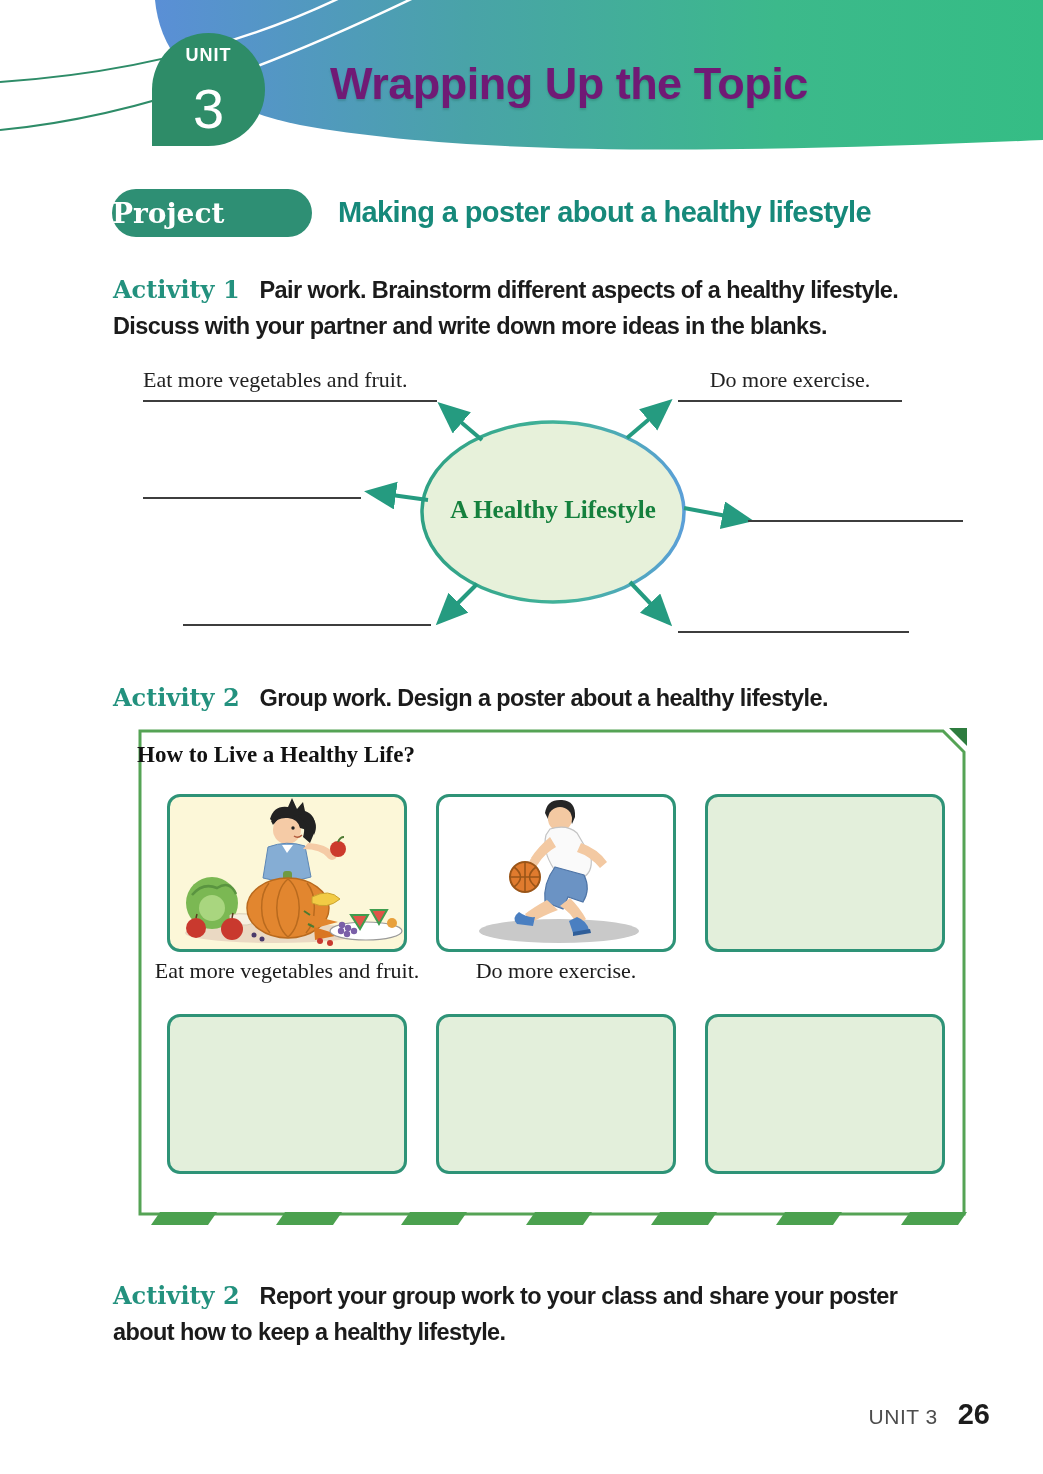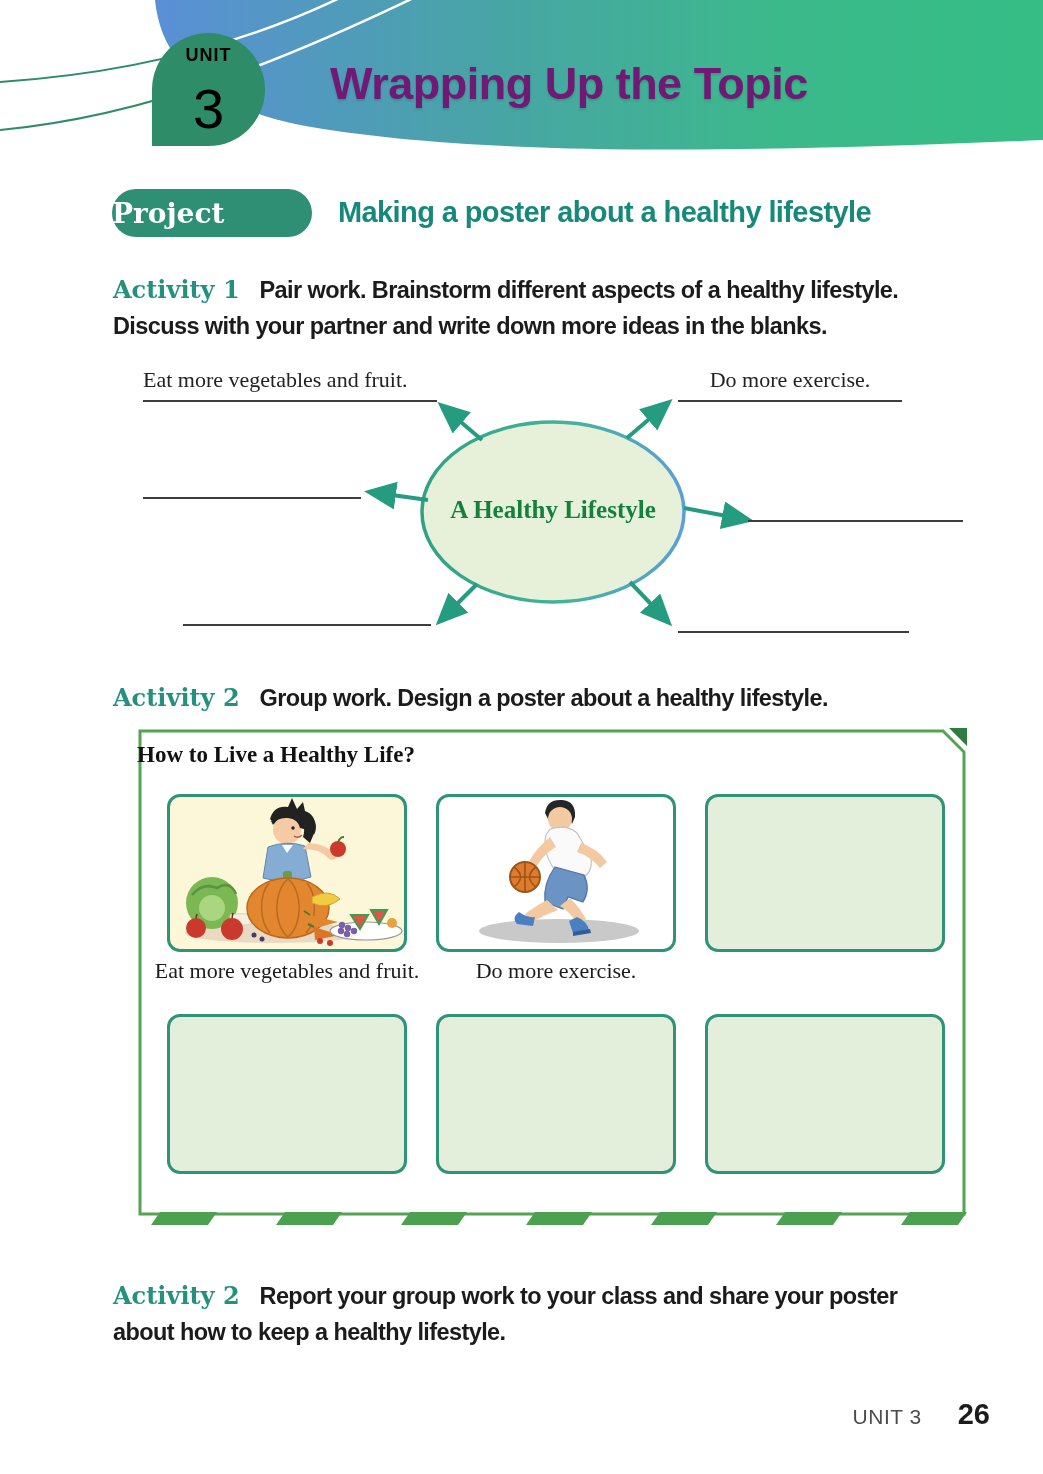--- a/index.html
+++ b/index.html
@@ -3,21 +3,21 @@
 <meta charset="utf-8">
 <style>
   html,body{margin:0;padding:0;background:#fff;}
   #page{position:relative;width:1043px;height:1474px;background:#ffffff;overflow:hidden;
         font-family:"Liberation Sans",sans-serif;}
 
   
   .header{position:absolute;left:0;top:0;width:1043px;height:160px;}
   .header svg{position:absolute;left:0;top:0;}
   .unit-badge{position:absolute;left:152px;top:33px;width:113px;height:113px;
-      background:#2e8c68;border-radius:50% 50% 50% 0;color:#000000;
+      background:#2e8c68;border-radius:50% 50% 50% 0;color:#ffffff;
       display:flex;flex-direction:column;align-items:center;justify-content:center;gap:16px;}
   .unit-word{font-size:18px;font-weight:bold;letter-spacing:1px;margin-top:2px;}
   .unit-num{font-size:56px;line-height:.95;font-weight:normal;}
   .header-title{position:absolute;left:330px;top:58px;color:#701a75;font-weight:bold;
       font-size:45px;letter-spacing:-.5px;text-shadow:0 2px 2px rgba(20,90,70,.25);white-space:nowrap;}
 
   
   .project-badge{position:absolute;left:112px;top:189px;width:200px;height:48px;
       background:#2e8f74;border-radius:24px;display:flex;align-items:center;}
   .project-badge::before{content:"";position:absolute;left:-8px;top:9px;width:200px;height:48px;
@@ -63,21 +63,21 @@
   .c4{left:30px;top:286px;height:160px;}
   .c5{left:299px;top:286px;height:160px;}
   .c6{left:568px;top:286px;height:160px;}
   .caption{position:absolute;top:230px;font-family:"Liberation Serif",serif;font-size:22px;color:#1c1c1c;
       text-align:center;white-space:nowrap;}
   .cap1{left:5px;width:290px;}
   .cap2{left:299px;width:240px;}
 
   
   .footer{position:absolute;left:0;top:1398px;width:990px;display:flex;justify-content:flex-end;
-      align-items:baseline;gap:36px;}
+      align-items:baseline;gap:20px;}
   .footer-unit{font-size:21px;color:#4d4d4d;letter-spacing:.5px;}
   .footer-page{font-size:29px;font-weight:bold;color:#1c1c1c;}
 </style>
 </head>
 <body>
 
 <div id="page">
 
   <div class="header">
     <svg width="1043" height="160" viewBox="0 0 1043 160">

